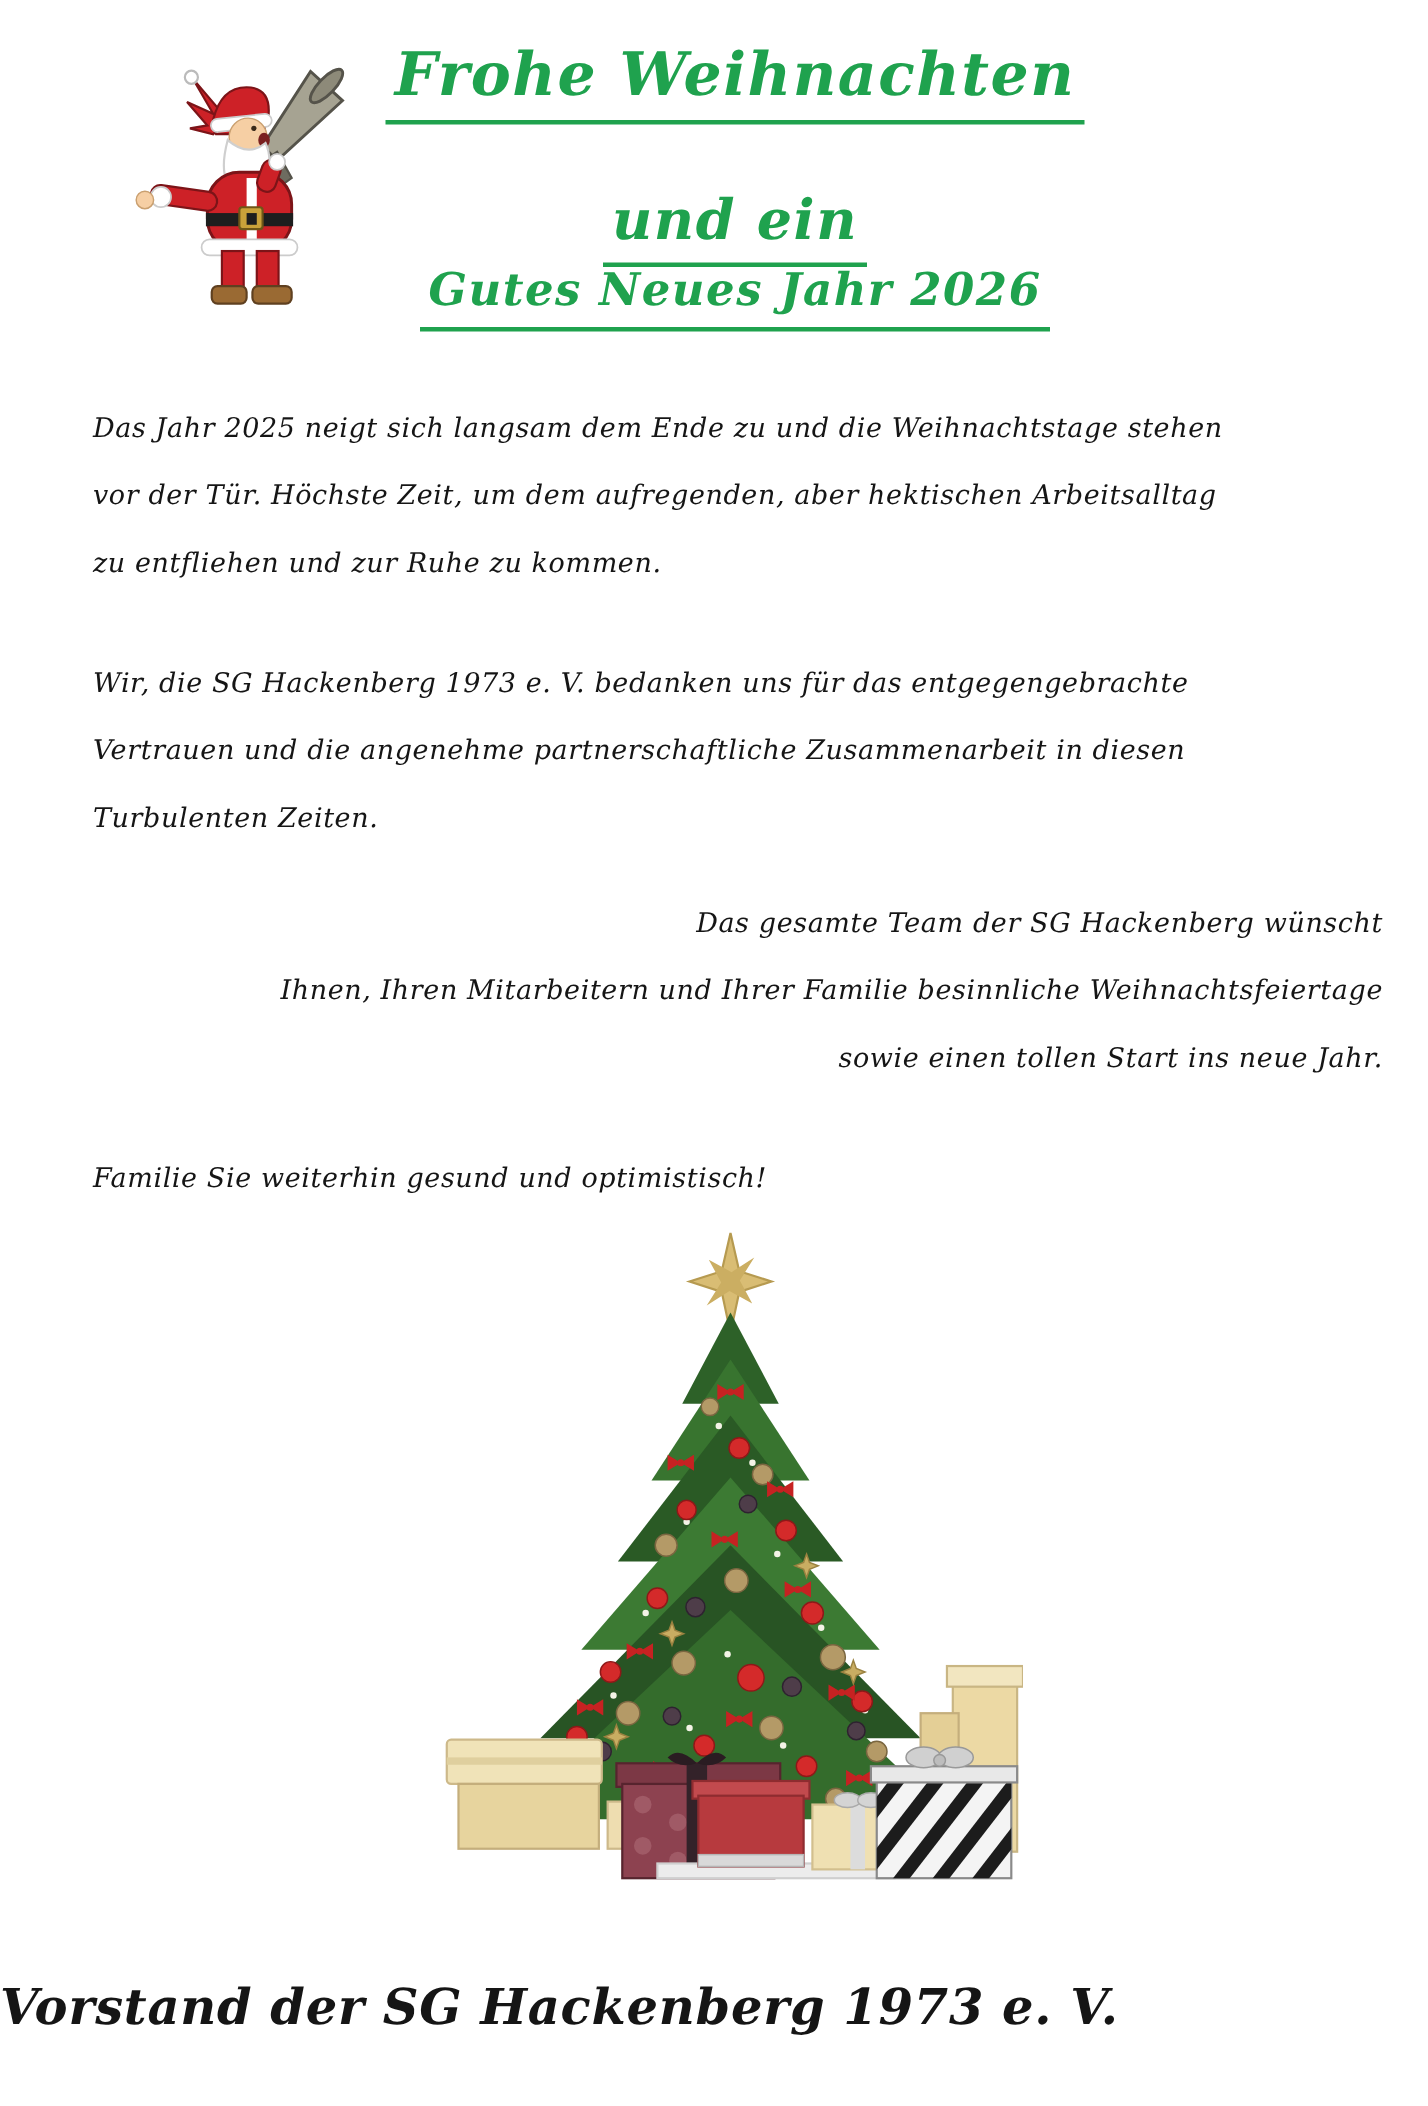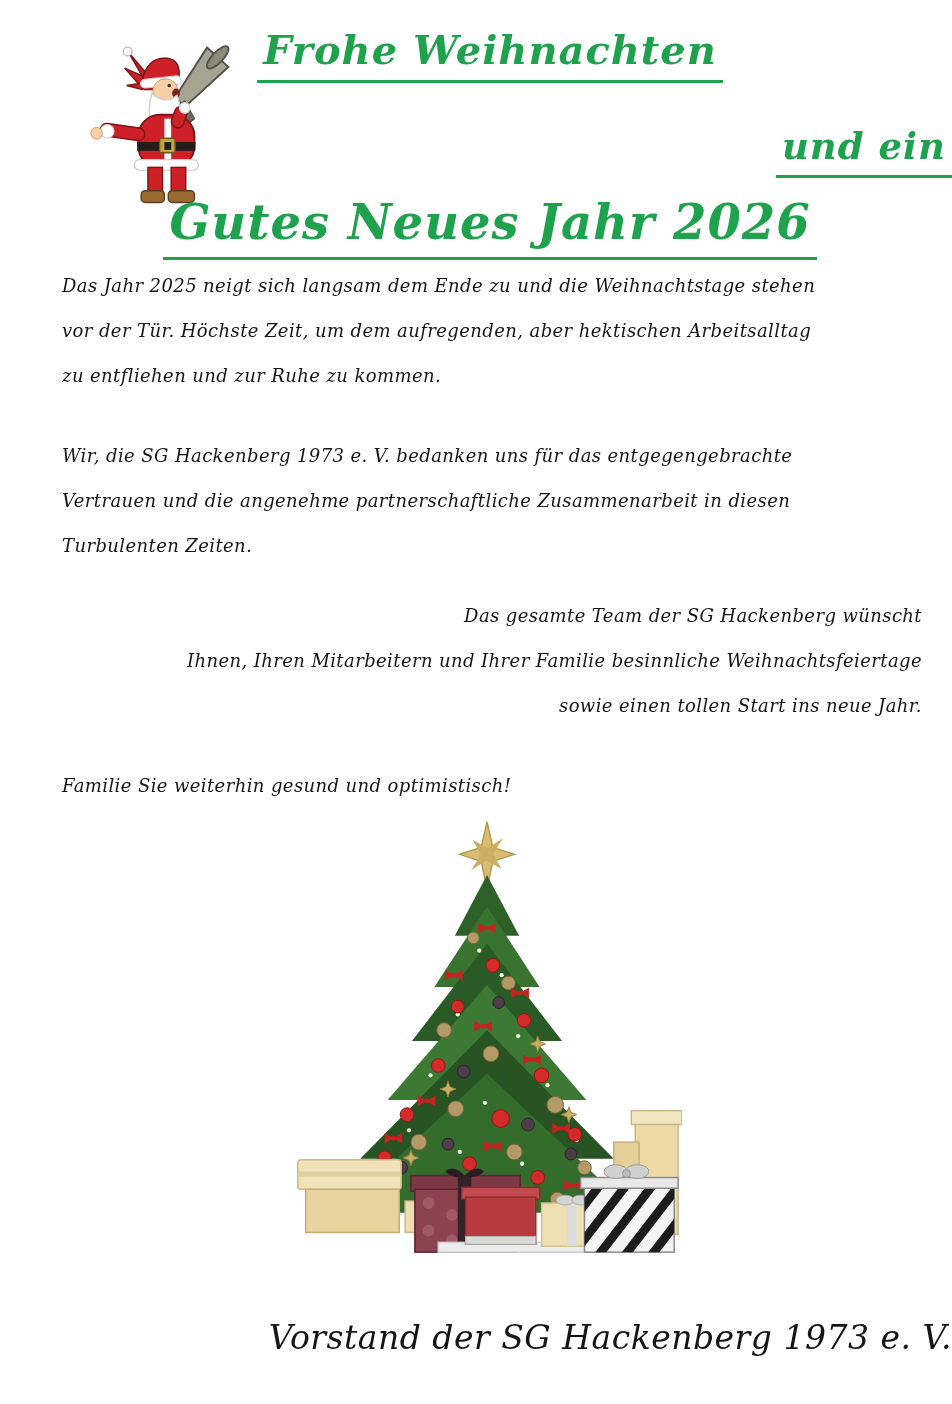--- a/index.html
+++ b/index.html
@@ -21,22 +21,22 @@
     font-style:italic;
     font-weight:bold;
     letter-spacing:1px;
   }
   .heading .u {
     display:inline-block;
     padding:0 6px 7px 6px;
     border-bottom:3px solid #1fa24e;
   }
   .h1 { top:26px;  font-size:40px; }
-  .h2 { top:124px; font-size:37px;text-align:right; }
-  .h3 { top:194px; font-size:48px; }
+  .h2 { top:124px; font-size:37px; }
+  .h3 { top:176px; font-size:30px; }
 
   
   .para {
     position:absolute;
     left:62px; width:860px;
     font-size:18px;
     line-height:45px;
     font-style:italic;
     letter-spacing:0.4px;
     white-space:pre-line;
@@ -47,23 +47,23 @@
   .p4 { top:763px; }
 
   
   .santa-wrap { position:absolute; left:84px; top:33px; width:155px; height:185px; }
   .tree-wrap  { position:absolute; left:292px; top:818px; width:390px; height:442px; }
 
   
   .footer {
     position:absolute;
     top:1318px; left:0; right:0;
-    text-align:right;
+    text-align:left;
     font-size:33px;
-    font-weight:normal;
+    font-weight:bold;
     font-style:italic;
     letter-spacing:0.5px;
   }
 </style>
 </head>
 <body>
 
 <div class="page">
 
   <div class="santa-wrap">

